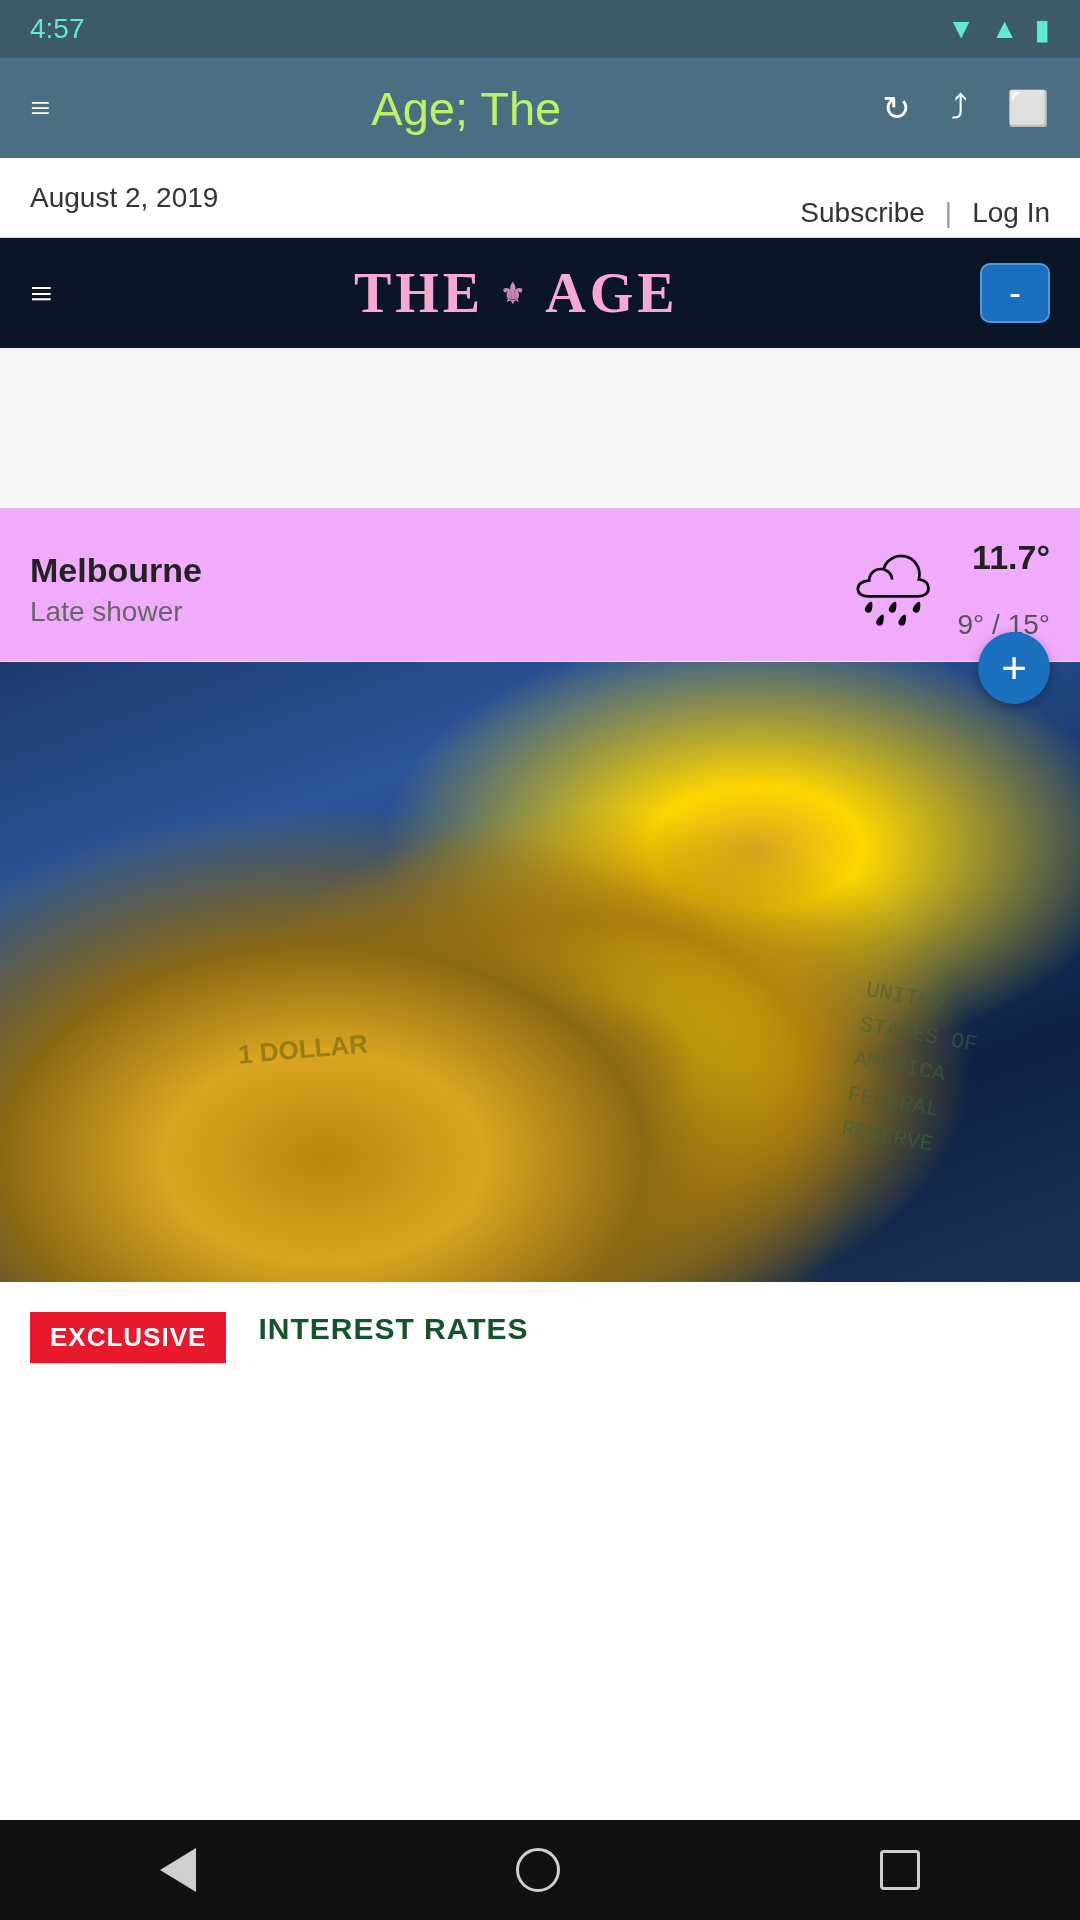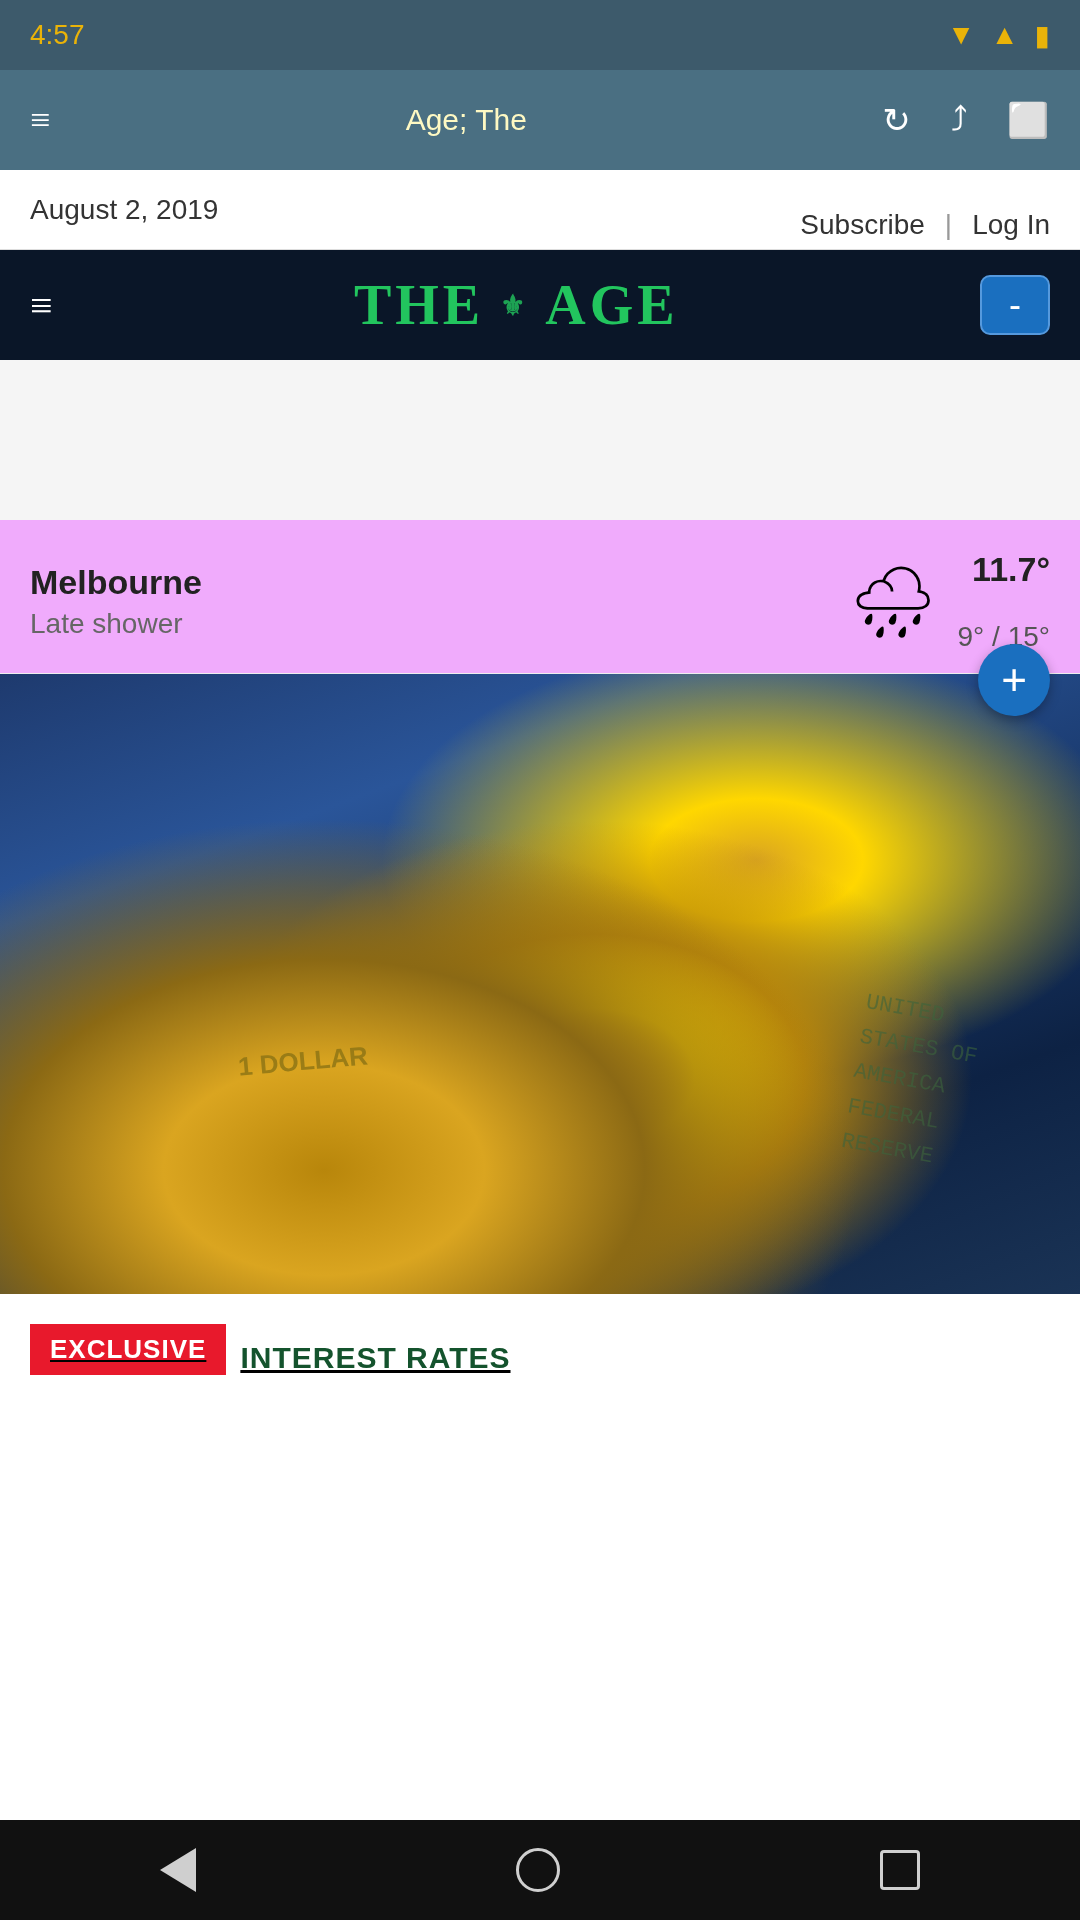--- a/index.html
+++ b/index.html
@@ -13,26 +13,26 @@
       width: 1080px;
       min-height: 1920px;
       font-family: 'Georgia', serif;
       background: #fff;
       overflow-x: hidden;
     }
 
     
     .status-bar {
       background: #3d5a6b;
-      color: #eab308;
+      color: #5eead4;
       display: flex;
       justify-content: space-between;
       align-items: center;
       padding: 0 30px;
-      height: 70px;
+      height: 58px;
       font-size: 28px;
       font-family: Arial, sans-serif;
     }
 
     .status-icons {
       display: flex;
       align-items: center;
       gap: 16px;
     }
 
@@ -45,22 +45,22 @@
       padding: 0 30px;
       height: 100px;
     }
 
     .browser-bar .menu-icon {
       color: #fff;
       font-size: 36px;
     }
 
     .browser-bar .title {
-      color: #fef9c3;
-      font-size: 30px;
+      color: #bef264;
+      font-size: 47px;
       font-family: Arial, sans-serif;
       font-weight: normal;
     }
 
     .browser-bar .actions {
       display: flex;
       gap: 40px;
       align-items: center;
     }
 
@@ -109,21 +109,21 @@
       padding: 0 30px;
       height: 110px;
     }
 
     .masthead .hamburger {
       color: #fff;
       font-size: 40px;
     }
 
     .masthead .logo {
-      color: #22c55e;
+      color: #f9a8d4;
       font-size: 56px;
       font-family: 'Times New Roman', Times, serif;
       font-weight: bold;
       letter-spacing: 4px;
       display: flex;
       align-items: center;
       gap: 16px;
     }
 
     .masthead .logo .crest {
@@ -280,24 +280,23 @@
     }
 
     
     .article-section {
       padding: 30px 30px 0 30px;
       background: #fff;
     }
 
     .tags {
       display: flex;
-      gap: 14px;
-      align-items: flex-end;
+      gap: 32px;
+      align-items: flex-start;
       margin-bottom: 24px;
-      text-decoration: underline;
     }
 
     .tag-exclusive {
       background: #e8192c;
       color: #fff;
       font-size: 26px;
       font-weight: bold;
       padding: 10px 20px;
       font-family: Arial, sans-serif;
       letter-spacing: 1px;

